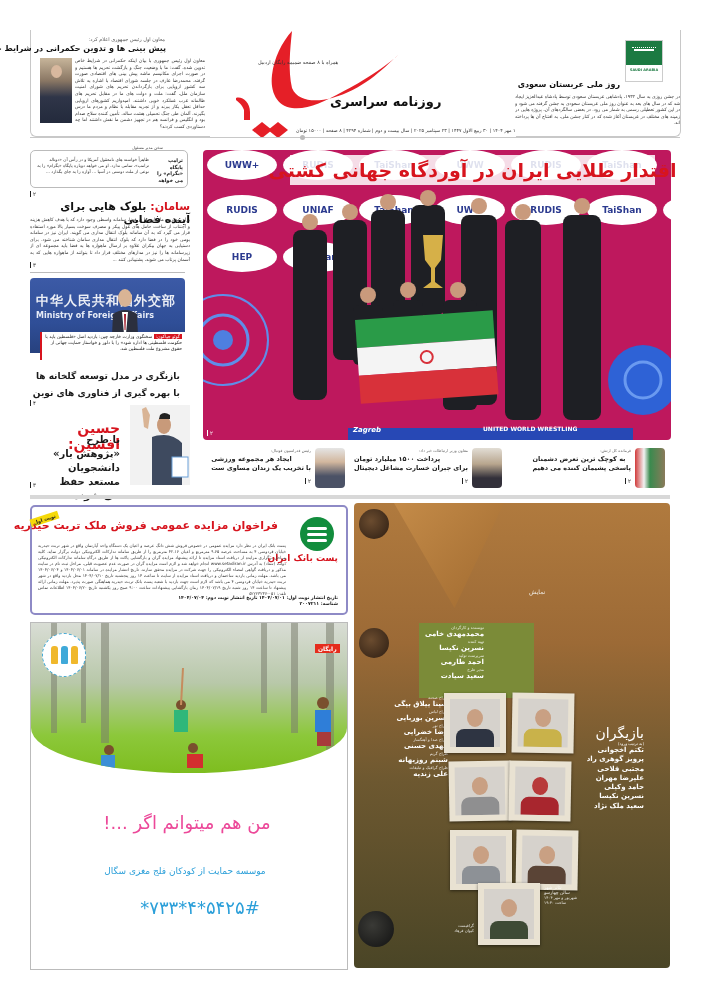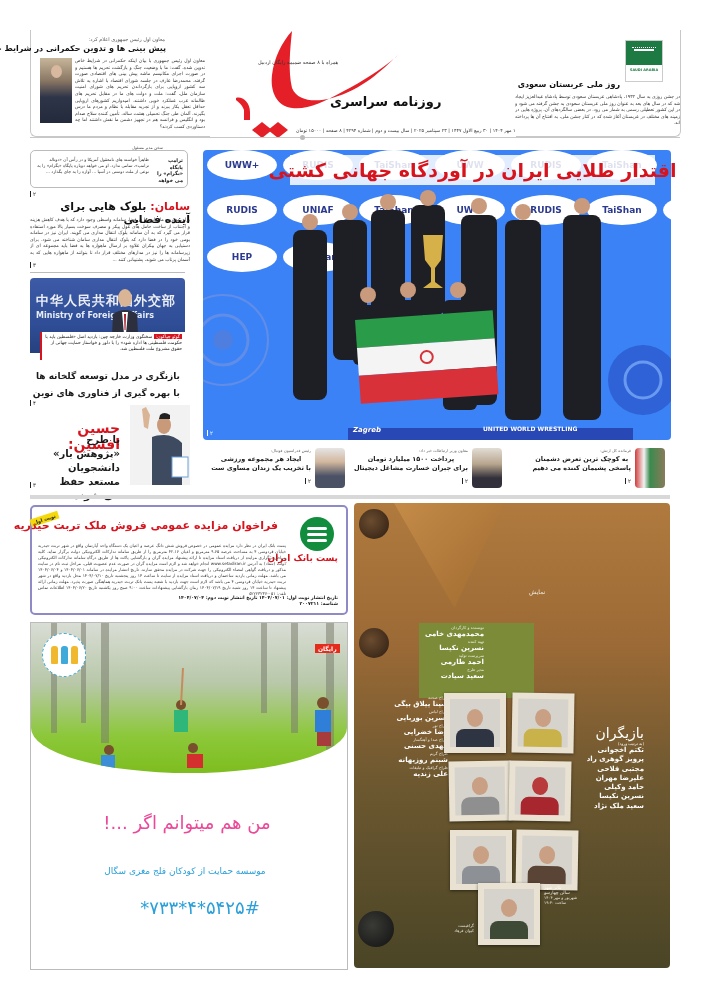--- a/index.html
+++ b/index.html
@@ -43,33 +43,33 @@
   .china-photo .person { position: absolute; left: 78px; top: 8px; width: 34px; height: 70px; }
   .china-caption { left: 40px; top: 332px; width: 145px; height: 28px; background: #fff; border-left: 2px solid #d7141e; font-size: 4.5px; line-height: 6px; padding: 2px 3px; }
   .china-caption .tag { background: #d7141e; color: #fff; padding: 0 2px; }
 
   .greenhouse { left: 30px; top: 368px; width: 150px; font-size: 9px; font-weight: bold; line-height: 17px; text-align: right; }
   .afshin-photo { left: 130px; top: 405px; width: 60px; height: 80px; }
   .afshin-name { left: 60px; top: 420px; width: 60px; text-align: right; font-size: 14px; font-weight: bold; color: #d7141e; }
   .afshin-head { left: 40px; top: 433px; width: 80px; text-align: right; font-size: 10px; font-weight: bold; line-height: 14px; }
 
   
-  .main-photo { left: 203px; top: 150px; width: 468px; height: 290px; background: #3b82f6; border-radius: 4px; overflow: hidden; }
+  .main-photo { left: 203px; top: 150px; width: 468px; height: 290px; background: #be185d; border-radius: 4px; overflow: hidden; }
   .sponsor-row { position: absolute; left: 0; right: 0; height: 36px; display: flex; gap: 6px; padding: 0 4px; direction: ltr; }
   .sponsor { flex: 0 0 70px; height: 30px; border-radius: 50%; background: #fff; color: #2b3a8f; font-size: 9px; font-weight: bold; display: flex; align-items: center; justify-content: center; }
   .main-headline-wrap { left: 60px; top: 6px; width: 365px; height: 30px; background: rgba(255,255,255,0.85); display: flex; align-items: center; justify-content: center; }
   .main-headline { font-size: 19px; font-weight: bold; color: #d7141e; white-space: nowrap; }
   .wrestlers { position: absolute; left: 70px; top: 40px; width: 360px; height: 250px; }
   .podium-text { position: absolute; left: 280px; top: 275px; font-size: 6px; color: #fff; font-weight: bold; direction: ltr; }
 
   
   .mini { top: 448px; height: 42px; }
   .mini .thumb { position: absolute; right: 0; top: 0; width: 30px; height: 40px; border-radius: 4px; background: #c9c3b8; overflow: hidden; }
   .mini .kick { position: absolute; right: 34px; top: 0; font-size: 4px; color: #666; white-space: nowrap; }
-  .mini .ttl { position: absolute; right: 34px; top: 7px; font-size: 6.5px; font-weight: bold; line-height: 9px; white-space: nowrap; text-align: center; }
+  .mini .ttl { position: absolute; right: 34px; top: 7px; font-size: 6.5px; font-weight: bold; line-height: 9px; white-space: nowrap; text-align: left; }
   .mini .pn { position: absolute; right: 34px; top: 30px; }
 
   .divider-bar { left: 30px; top: 495px; width: 640px; height: 4px; background: #d8d8d8; }
 
   
   .auction { left: 30px; top: 505px; width: 318px; height: 110px; border: 2px solid #8e8ac6; border-radius: 5px; background: #fff; }
   .auction .title { position: absolute; right: 68px; top: 12px; font-size: 11px; font-weight: bold; color: #d7141e; white-space: nowrap; }
   .auction .badge { position: absolute; left: -2px; top: 8px; background: #f5d90a; font-size: 5px; font-weight: bold; padding: 1px 3px; transform: rotate(-18deg); color: #222; }
   .auction .logo-circle { position: absolute; right: 12px; top: 10px; width: 34px; height: 34px; border-radius: 50%; background: #128d3d; }
   .auction .logo-circle .wave { position: absolute; left: 7px; right: 7px; height: 3px; border-radius: 2px; background: #fff; }

